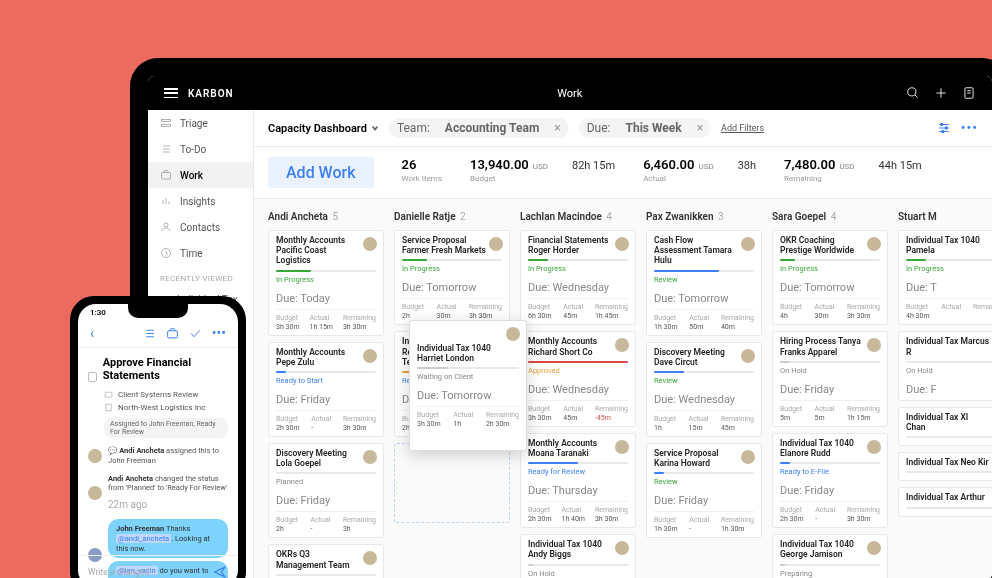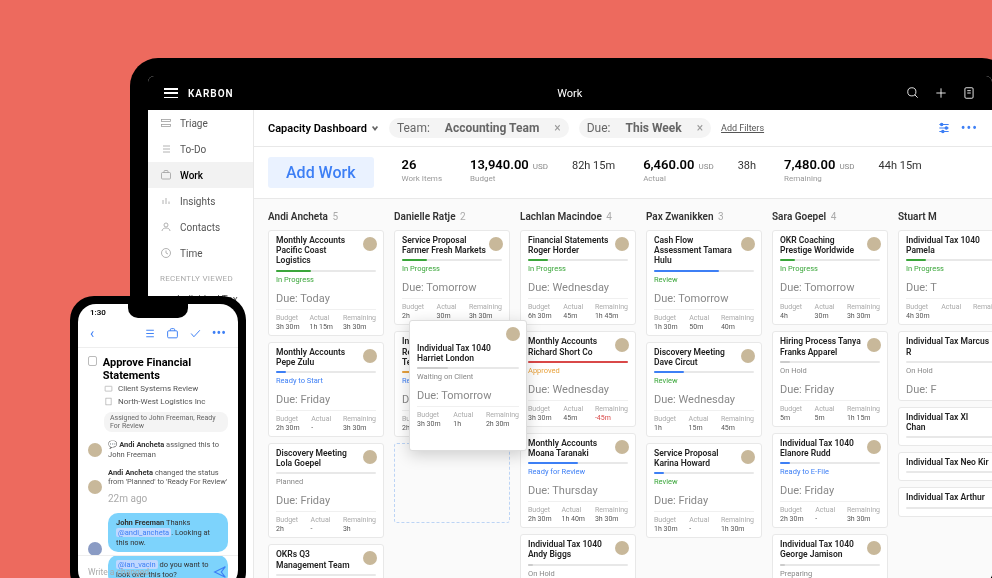--- a/index.html
+++ b/index.html
@@ -64,21 +64,21 @@
 .drag-card{position:absolute;top:320px;left:409px;width:118px;background:#fff;border:1px solid #ddd;border-radius:3px;padding:22px 7px;box-shadow:0 4px 16px rgba(0,0,0,0.18);font-size:8px;z-index:50}
 .phone{position:absolute;top:296px;left:70px;width:176px;height:300px;background:#000;border-radius:24px;padding:8px;z-index:60}
 .phone-screen{width:100%;height:100%;background:#fff;border-radius:18px;overflow:hidden;position:relative}
 .notch{position:absolute;top:0;left:50%;transform:translateX(-50%);width:60px;height:14px;background:#000;border-radius:0 0 10px 10px;z-index:2}
 .phone-status{display:flex;justify-content:space-between;padding:4px 12px 2px;font-size:8px;font-weight:600}
 .phone-nav{display:flex;justify-content:space-between;align-items:center;padding:6px 12px;border-bottom:1px solid #eee}
 .phone-nav-left{color:#3d7ff5;font-size:14px}
 .phone-nav-right{display:flex;gap:10px;align-items:center}
 .p-icon{width:13px;height:13px;stroke:#3d7ff5;fill:none;stroke-width:1.8}
 .phone-content{padding:8px 10px;font-size:8px}
-.phone-title{font-size:11px;font-weight:700;display:flex;align-items:flex-start;gap:6px}
+.phone-title{font-size:11px;font-weight:700;margin-bottom:6px;display:flex;align-items:flex-end;gap:6px}
 .checkbox{width:10px;height:10px;border:1.2px solid #bbb;border-radius:2px}
 .client-row{display:flex;align-items:center;gap:5px;font-size:8px;color:#555;padding:2px 0 2px 16px}
 .client-icon{width:9px;height:9px;stroke:#999;fill:none;stroke-width:1.5}
 .tag-row{padding:4px 0 4px 16px}
 .tag{background:#f4f4f4;border-radius:8px;padding:2px 6px;font-size:7px;color:#666;display:inline-block}
 .activity{padding:4px 0;display:flex;gap:6px;align-items:center}
 .act-avatar{width:14px;height:14px;border-radius:50%;background:#c8b89a;flex-shrink:0;margin-top:1px}
 .act-text{font-size:7.5px;color:#555;line-height:1.3}
 .act-text b{color:#333}
 .act-time{font-size:10px;color:#aaa;margin-top:5px}

